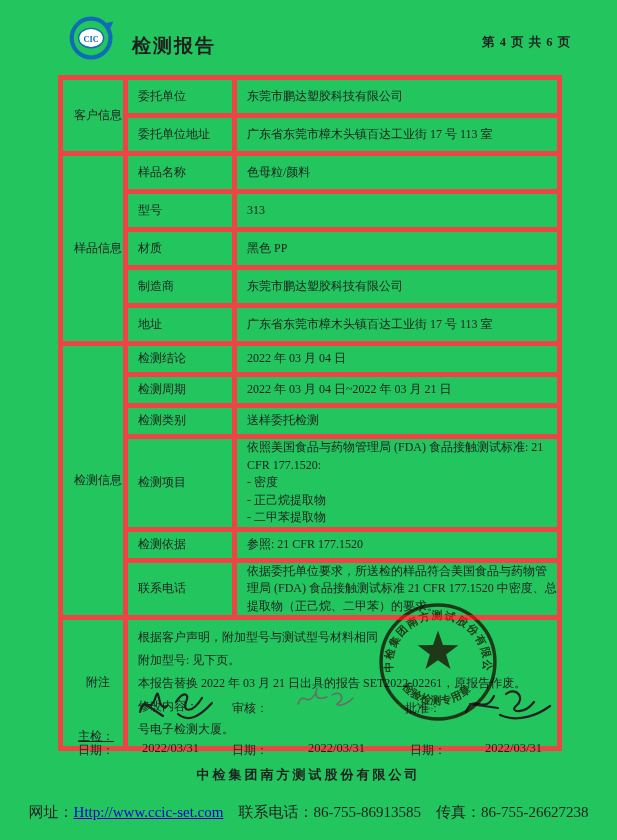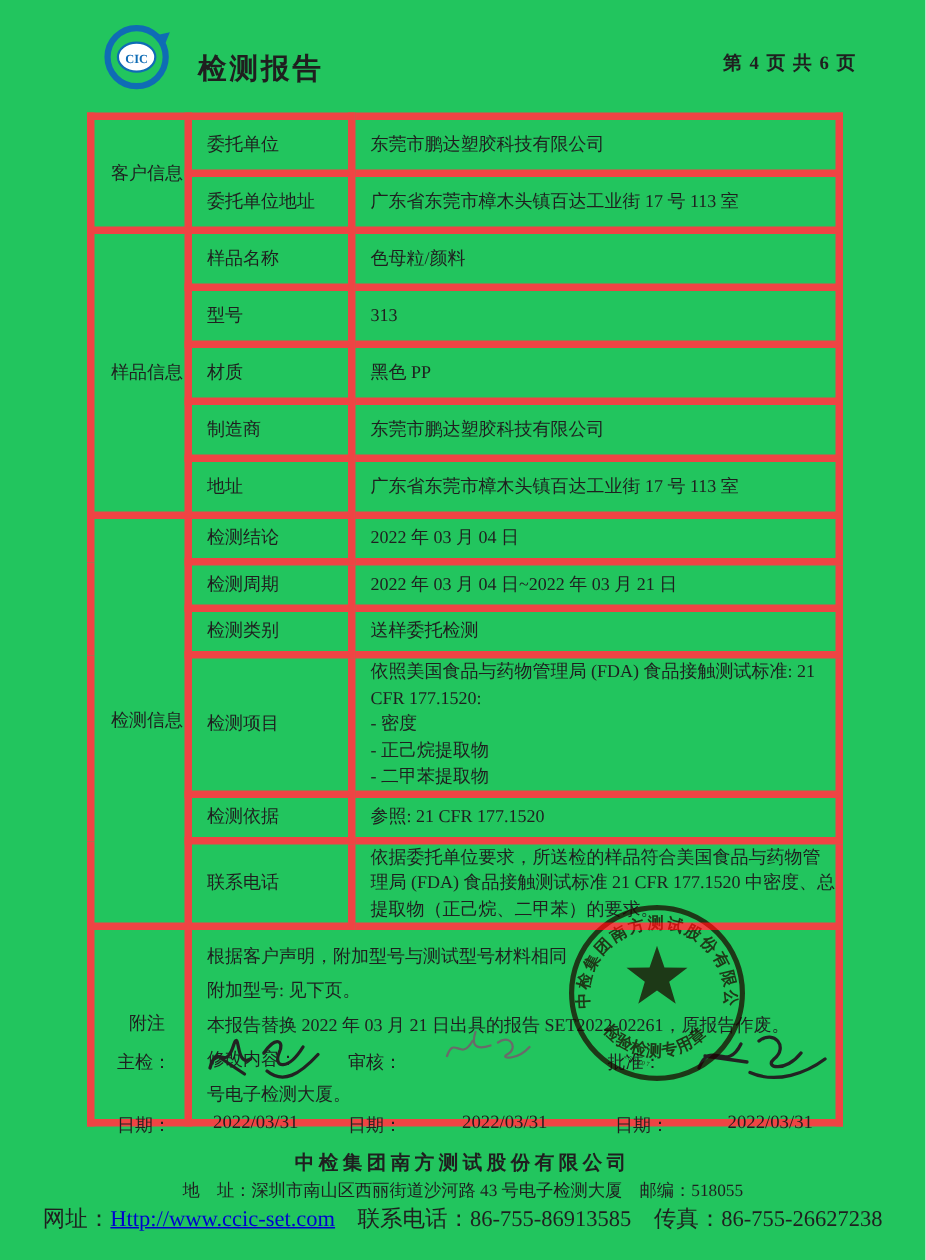--- a/index.html
+++ b/index.html
@@ -132,21 +132,21 @@
           <div>根据客户声明，附加型号与测试型号材料相同</div>
           <div>附加型号: 见下页。</div>
           <div>本报告替换 2022 年 03 月 21 日出具的报告 SET2022-02261，原报告作废。</div>
           <div>修改内容：</div>
           <div>号电子检测大厦。</div>
         </td>
       </tr>
     </tbody>
   </table>
 
-  <div class="sig-label" style="left:78px;top:700px;">主检：</div>
+  <div class="sig-label" style="left:78px;top:728px;text-decoration:underline;">主检：</div>
   <svg class="sig-scribble" style="left:132px;top:686px;" width="84" height="40" viewBox="0 0 84 40">
     <path d="M8,26 C13,8 18,30 24,10 C28,0 25,26 35,20 M13,18 L31,30" fill="none" stroke="#222" stroke-width="2.2" stroke-linecap="round"></path>
     <path d="M44,16 C52,4 58,8 54,16 C50,26 60,28 70,12 M46,28 C57,37 68,30 80,17" fill="none" stroke="#222" stroke-width="2.2" stroke-linecap="round"></path>
   </svg>
   <div class="sig-label" style="left:232px;top:700px;">审核：</div>
   <svg class="sig-scribble" style="left:290px;top:682px;" width="72" height="34" viewBox="0 0 72 34">
     <path d="M8,22 C13,8 17,26 25,12 M27,6 C23,18 31,17 37,15 M42,13 C50,7 56,17 48,21 C43,24 55,25 63,16" fill="none" stroke="#6a6a6a" stroke-width="1.5" stroke-linecap="round"></path>
   </svg>
   <div class="sig-label" style="left:405px;top:700px;text-align:center;">批准：</div>
   <svg class="sig-scribble" style="left:456px;top:682px;" width="96" height="44" viewBox="0 0 96 44">
@@ -174,20 +174,17 @@
     <polygon points="60,29 64.9,43.2 80,43.5 68,52.6 72.3,67 60,58.4 47.7,67 52,52.6 40,43.5 55.1,43.2" fill="#d43a2c"></polygon>
     <text font-size="10.5" fill="#d43a2c" letter-spacing="0.5" font-family="Liberation Serif, serif" font-weight="bold">
       <textPath href="#arcBottom" startOffset="1">检验检测专用章</textPath>
     </text>
     <text font-size="4.2" fill="#d43a2c" font-family="Liberation Serif, serif">
       <textPath href="#arcSerial" startOffset="8">2 5 3 2 0 7</textPath>
     </text>
   </svg>
 
   <div class="foot foot-company">中检集团南方测试股份有限公司</div>
-  <div class="foot foot-line">
-    <span>地　址：</span><span>深圳市南山区西丽街道沙河路 43 号电子检测大厦</span><span>　邮编：</span><span>518055</span>
-  </div>
   <div class="foot foot-line2">
     <span>网址：</span><a class="link">Http://www.ccic-set.com</a><span>　联系电话：</span><span>86-755-86913585</span><span>　传真：</span><span>86-755-26627238</span>
   </div>
 
 </div>
 
 </body></html>

